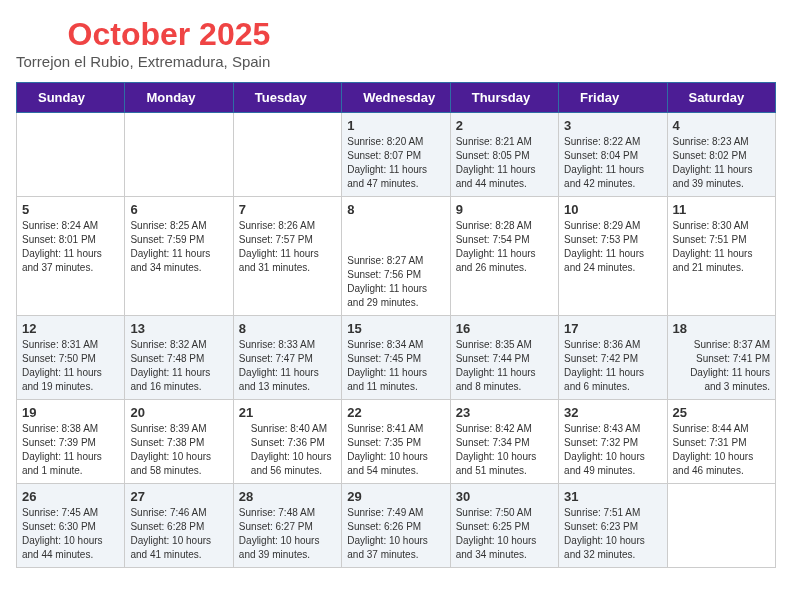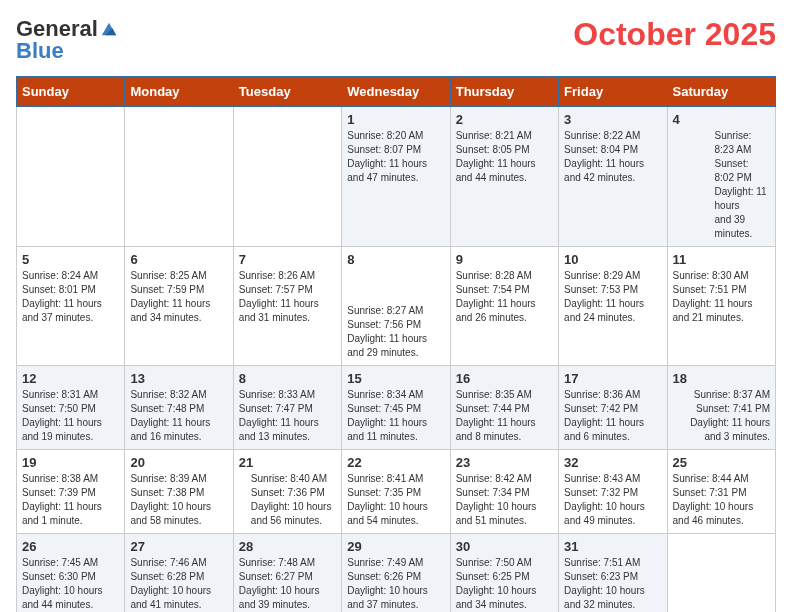--- a/index.html
+++ b/index.html
@@ -46,25 +46,25 @@
     .location {
       font-size: 15px;
       color: #555;
     }
     table {
       width: 100%;
       border-collapse: collapse;
       table-layout: fixed;
     }
     thead tr th {
-      background: #c2410c;
+      background: #4c1d95;
       color: #fff;
       font-size: 13px;
       font-weight: bold;
-      padding: 7px 5px;
+      padding: 7px 21px;
       text-align: left;
       border: 1px solid #2e6da4;
     }
     tbody tr td {
       border: 1px solid #ccc;
       vertical-align: top;
       padding: 5px 5px 5px 5px;
       font-size: 10.5px;
       color: #333;
       height: 80px;
@@ -88,35 +88,23 @@
       line-height: 1.4;
     }
     .empty-cell {
       background: #fff !important;
     }
   </style>
 </head>
 <body>
 
 <div class="header">
-  <div class="logo">
-    <div class="logo-text">
-      <span class="logo-general">General</span>
-      <svg class="logo-icon" viewBox="0 0 20 18" xmlns="http://www.w3.org/2000/svg">
-        <polygon points="2,16 10,2 18,16" fill="#3a7fc1"></polygon>
-        <polygon points="6,16 14,8 18,16" fill="#1a4f8a" opacity="0.7"></polygon>
-      </svg>
-      <br>
-    </div>
-    <div style="margin-top:-4px;">
-      <span class="logo-blue" style="color:#3a7fc1; font-size:22px; font-weight:bold;">Blue</span>
-    </div>
-  </div>
   <div class="title-block">
     <div class="month-title">October 2025</div>
+    <div class="location">Torrejon el Rubio, Extremadura, Spain</div>
   </div>
 </div>
 
 <table>
   <thead>
     <tr>
     <th>Sunday</th>
         <th>Monday</th>
         <th>Tuesday</th>
         <th>Wednesday</th>
@@ -146,21 +134,21 @@
         </td>
         <td>
           <span class="day-number">3</span>
           <div class="day-info" style="white-space: pre-line;">Sunrise: 8:22 AM
 Sunset: 8:04 PM
 Daylight: 11 hours
 and 42 minutes.</div>
         </td>
         <td>
           <span class="day-number">4</span>
-          <div class="day-info" style="white-space: pre-line; margin-left: 42px;">Sunrise: 8:23 AM
+          <div class="day-info" style="white-space: pre-line;">Sunrise: 8:23 AM
 Sunset: 8:02 PM
 Daylight: 11 hours
 and 39 minutes.</div>
         </td>
       </tr>
       <tr>
         <td>
           <span class="day-number">5</span>
           <div class="day-info" style="white-space: pre-line;">Sunrise: 8:24 AM
 Sunset: 8:01 PM

